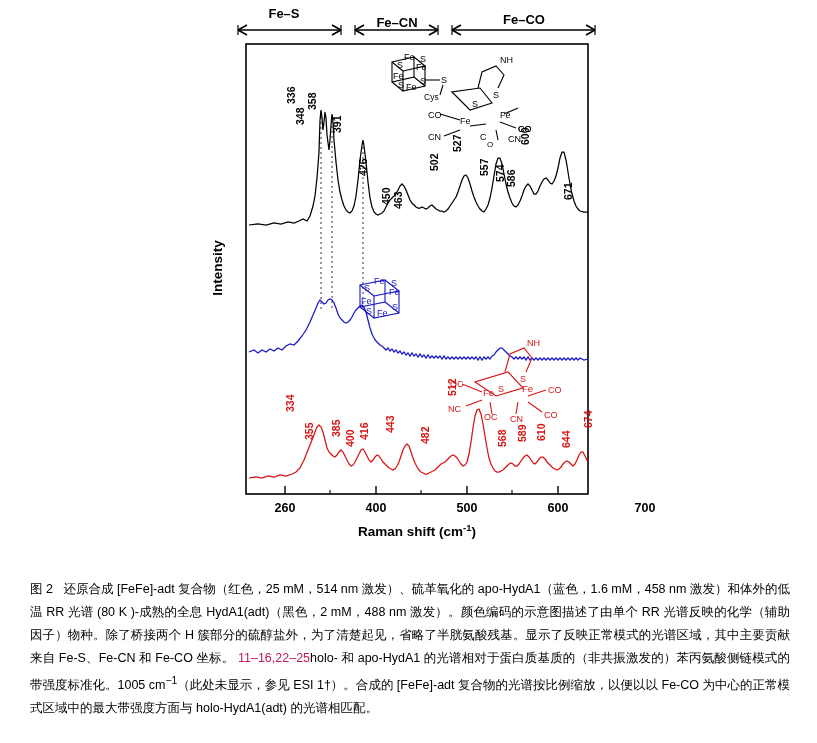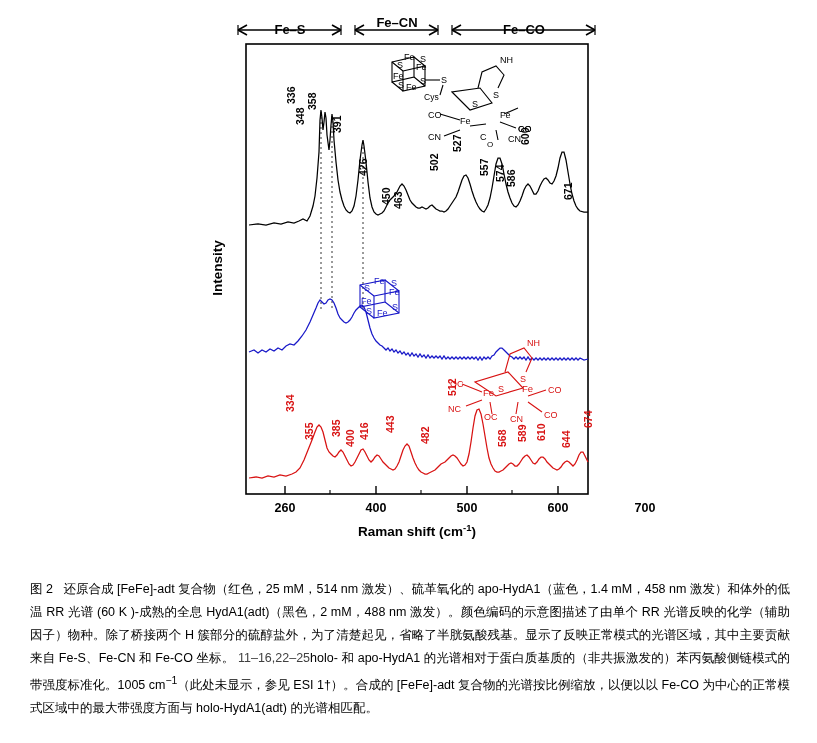--- a/index.html
+++ b/index.html
@@ -31,21 +31,21 @@
     width: 760px;
     font-size: 12.5px;
     line-height: 1.85;
     color: #000;
     text-align: justify;
   }
   #caption .figlabel {
     font-weight: normal;
   }
   #caption .ref {
-    color: #404040;
+    color: #be185d;
   }
 
   .region-label {
     position: absolute;
     font-size: 13px;
     font-weight: bold;
     text-align: center;
   }
 
   svg text {
@@ -281,22 +281,22 @@
       <text x="450" y="387" stroke="none" fill="#d81212" font-size="9">OC</text>
       <text x="448" y="412" stroke="none" fill="#d81212" font-size="9">NC</text>
       <text x="484" y="420" stroke="none" fill="#d81212" font-size="9">OC</text>
       <text x="548" y="393" stroke="none" fill="#d81212" font-size="9">CO</text>
       <text x="544" y="418" stroke="none" fill="#d81212" font-size="9">CO</text>
       <text x="510" y="422" stroke="none" fill="#d81212" font-size="9">CN</text>
     </g>
 
   </svg>
 
-  <div class="region-label" style="left:238px; top:6px; width:104px;margin-top:16px;">Fe–S</div>
+  <div class="region-label" style="left:232px; top:6px; width:104px;">Fe–S</div>
   <div class="region-label" style="left:355px; top:15px; width:84px;">Fe–CN</div>
-  <div class="region-label" style="left:452px; top:22px; width:144px;">Fe–CO</div>
+  <div class="region-label" style="left:452px; top:12px; width:144px;">Fe–CO</div>
 </div>
 
 <div id="caption">
   <span class="figlabel">图 2</span>
-  &nbsp;&nbsp;<span>还原合成 [FeFe]-adt 复合物（红色，25 mM，514 nm 激发）、硫革氧化的 apo-HydA1（蓝色，1.4 mM，458 nm 激发）和体外的低温 RR 光谱 (60 K )-成熟的全息 HydA1(adt)（黑色，2 mM，488 nm 激发）。颜色编码的示意图描述了由单个 RR 光谱反映的化学（辅助因子）物种。除了桥接两个 H 簇部分的硫醇盐外，为了清楚起见，省略了半胱氨酸残基。显示了反映正常模式的光谱区域，其中主要贡献来自 Fe-S、Fe-CN 和 Fe-CO 坐标。</span>
+  &nbsp;&nbsp;<span>还原合成 [FeFe]-adt 复合物（红色，25 mM，514 nm 激发）、硫革氧化的 apo-HydA1（蓝色，1.6 mM，458 nm 激发）和体外的低温 RR 光谱 (80 K )-成熟的全息 HydA1(adt)（黑色，2 mM，488 nm 激发）。颜色编码的示意图描述了由单个 RR 光谱反映的化学（辅助因子）物种。除了桥接两个 H 簇部分的硫醇盐外，为了清楚起见，省略了半胱氨酸残基。显示了反映正常模式的光谱区域，其中主要贡献来自 Fe-S、Fe-CN 和 Fe-CO 坐标。</span>
   <span class="ref">11–16,22–25</span><span>holo- 和 apo-HydA1 的光谱相对于蛋白质基质的（非共振激发的）苯丙氨酸侧链模式的带强度标准化。1005 cm</span><sup>−1</sup><span>（此处未显示，参见 ESI 1†）。合成的 [FeFe]-adt 复合物的光谱按比例缩放，以便以以 Fe-CO 为中心的正常模式区域中的最大带强度方面与 holo-HydA1(adt) 的光谱相匹配。</span>
 </div>
 
 </body></html>

